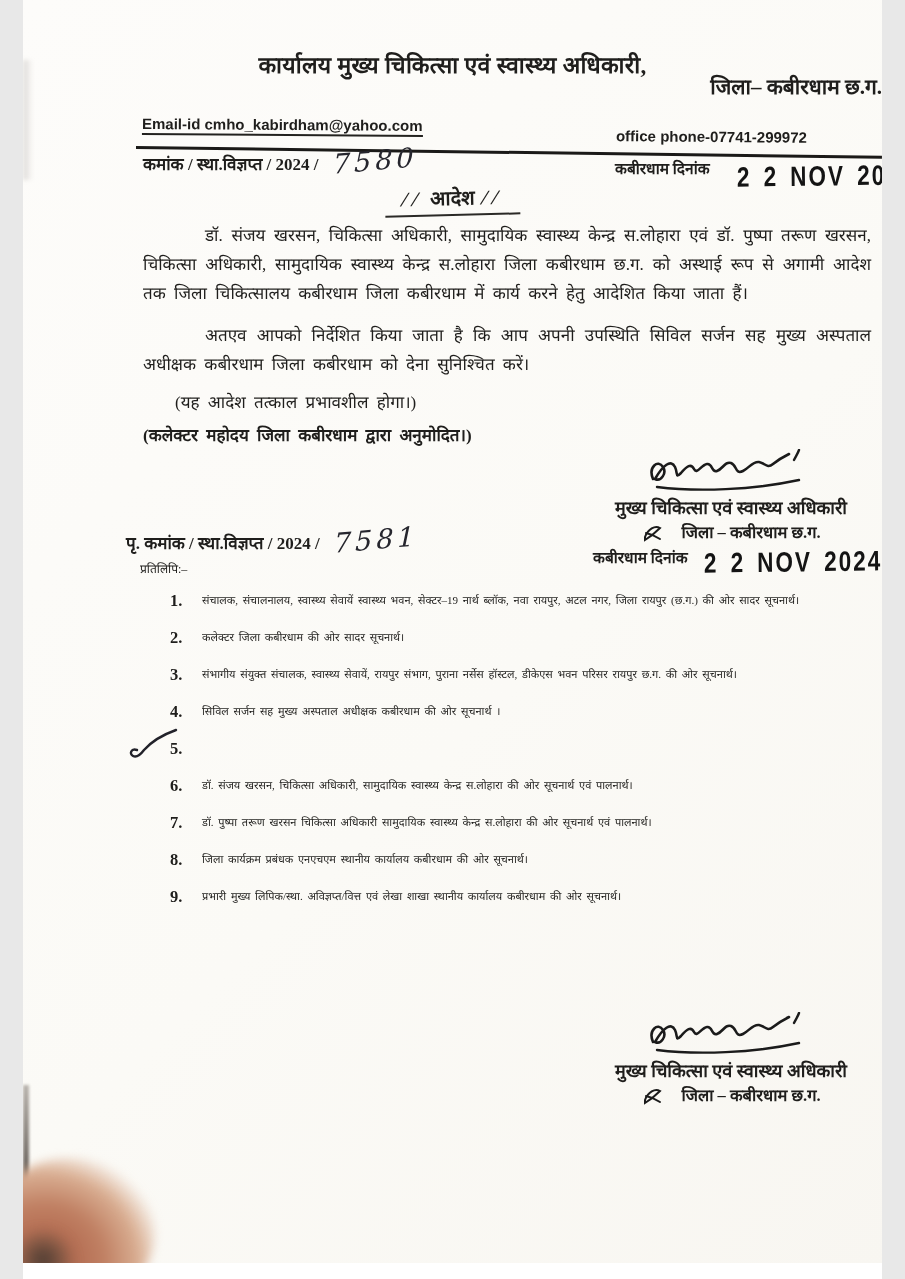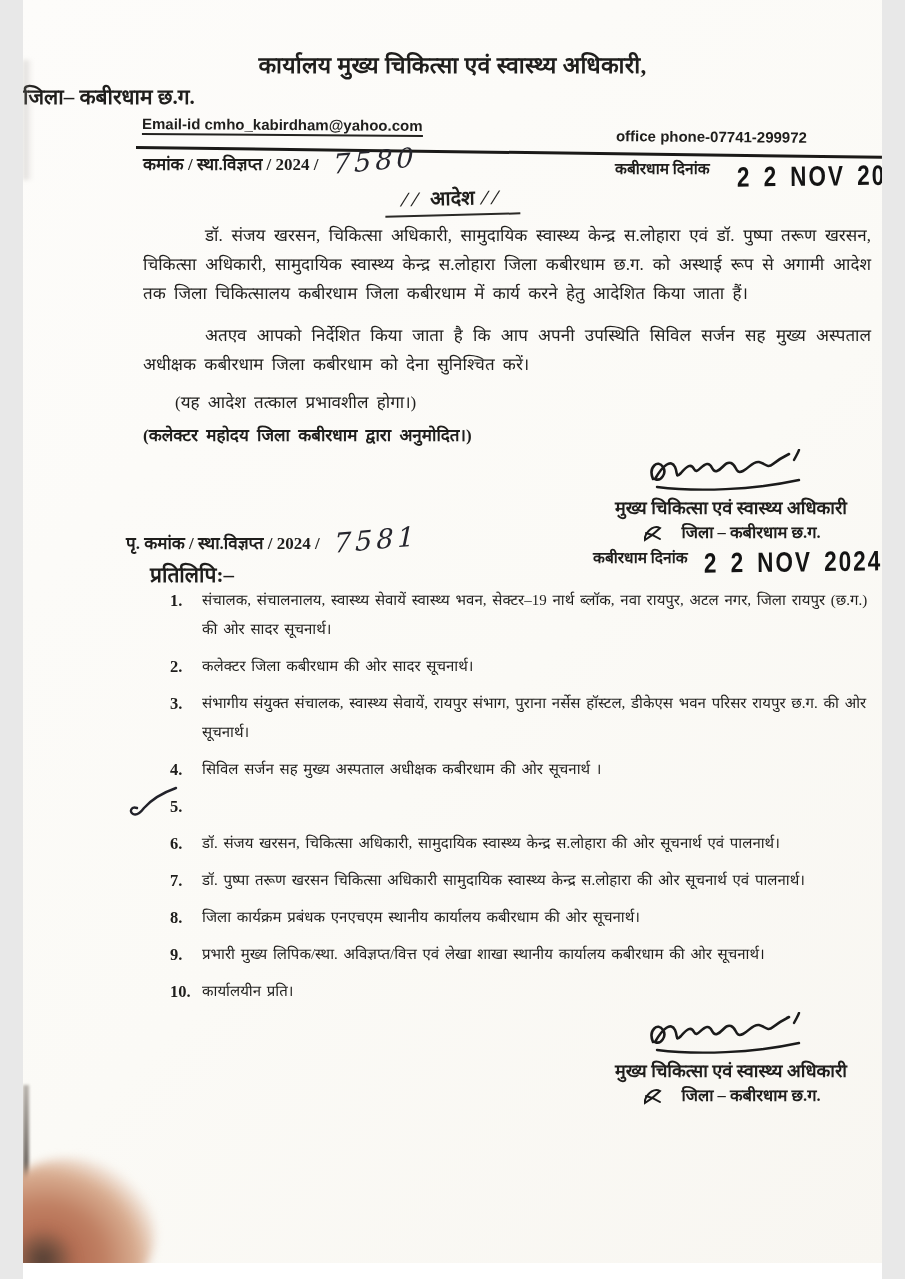--- a/index.html
+++ b/index.html
@@ -11,21 +11,21 @@
     overflow:hidden;
     color:#1f1e1c;
     font-family:"Liberation Serif","DejaVu Serif",serif;
   }
   .dev{font-family:"Liberation Serif","DejaVu Serif",sans-serif;}
   .lat{font-family:"Liberation Sans","DejaVu Sans",sans-serif;}
 
   
   .org1{position:absolute;top:48px;left:0;right:0;text-align:center;
         font-size:23px;font-weight:700;letter-spacing:.3px;}
-  .org2{position:absolute;top:82px;left:0;right:0;text-align:left;
+  .org2{position:absolute;top:72px;left:0;right:0;text-align:right;
         font-size:21px;font-weight:700;}
   .email{position:absolute;left:119px;top:116px;font-size:15px;font-weight:700;
          border-bottom:2px solid #23221f;padding-bottom:1px;transform:rotate(.4deg);}
   .phone{position:absolute;left:593px;top:128px;font-size:15px;font-weight:700;transform:rotate(.5deg);}
   .rule{position:absolute;left:113px;top:146px;width:746px;border-top:3px solid #1b1a18;
         transform:rotate(.75deg);transform-origin:left center;}
   .refrow{position:absolute;display:flex;align-items:flex-start;}
   .ref1{left:120px;top:152px;}
   .ref2{left:103px;top:531px;}
   .ref-label{font-size:17px;font-weight:700;white-space:nowrap;}
@@ -60,25 +60,25 @@
   .sig-bottom{left:558px;top:1012px;}
   .sig-svg{display:block;margin:0 auto;}
   .desig{font-size:18px;font-weight:600;white-space:nowrap;margin-top:-2px;}
   .dist{font-size:16.5px;font-weight:600;white-space:nowrap;margin-top:1px;
         display:flex;align-items:center;justify-content:center;gap:18px;}
   .pdrow{display:flex;align-items:flex-start;text-align:left;margin-top:3px;}
   .pdrow .pdlabel{font-size:15.5px;font-weight:700;margin-left:12px;white-space:nowrap;}
   .pdrow .stamp{margin-left:16px;margin-top:4px;}
 
   
-  .copylabel{position:absolute;left:127px;top:560px;font-size:21px;font-weight:700;}
+  .copylabel{position:absolute;left:117px;top:560px;font-size:12px;font-weight:400;}
   ol.copies{position:absolute;left:147px;top:586px;width:704px;margin:0;padding:0;list-style:none;}
   ol.copies li{position:relative;display:flex;margin-bottom:8px;}
   ol.copies .num{flex:0 0 32px;font-size:16.5px;line-height:29px;font-weight:600;}
-  ol.copies .txt{font-size:15px;line-height:29px;word-spacing:2px;}
+  ol.copies .txt{font-size:11px;line-height:29px;word-spacing:2px;}
   .tick-svg{position:absolute;left:-42px;top:-7px;}
 
   
   .edge-strip{position:absolute;left:0;top:1085px;width:6px;height:180px;
       background:linear-gradient(#b9b4ae,#57504a 60%,#3b362f);filter:blur(1.5px);}
   .blob{position:absolute;left:-38px;top:1158px;width:170px;height:150px;border-radius:50%;
       background:radial-gradient(ellipse at 35% 68%,#a85a42 0%,#c08063 38%,#d9ae92 60%,rgba(250,247,242,0) 78%);
       filter:blur(5px);}
   .blob2{position:absolute;left:-10px;top:1230px;width:60px;height:60px;border-radius:50%;
       background:radial-gradient(circle,#4a3c33 0%,rgba(120,90,70,.5) 55%,rgba(250,247,242,0) 75%);
@@ -176,24 +176,20 @@
         <span class="txt">डॉ. पुष्पा तरूण खरसन चिकित्सा अधिकारी सामुदायिक स्वास्थ्य केन्द्र स.लोहारा की ओर सूचनार्थ एवं पालनार्थ।</span>
       </li>
     <li>
         <span class="num">8.</span>
         <span class="txt">जिला कार्यक्रम प्रबंधक एनएचएम स्थानीय कार्यालय कबीरधाम की ओर सूचनार्थ।</span>
       </li>
     <li>
         <span class="num">9.</span>
         <span class="txt">प्रभारी मुख्य लिपिक/स्था. अविज्ञप्त/वित्त एवं लेखा शाखा स्थानीय कार्यालय कबीरधाम की ओर सूचनार्थ।</span>
       </li>
-    <li>
-        <span class="num">10.</span>
-        <span class="txt">कार्यालयीन प्रति।</span>
-      </li>
   </ol>
 
   <div class="sigblock sig-bottom">
     <svg class="sig-svg" width="185" height="48" viewBox="0 0 185 48">
       <path d="M14 30 C9 18 19 10 24 18 C28 24 22 33 16 30 C24 16 32 10 36 18 C39 24 36 30 42 24 C48 17 52 14 55 20 C58 26 62 16 68 15 C74 14 72 24 78 22 C84 20 86 12 92 14 C98 16 96 26 104 22 C110 19 114 12 120 13 C126 14 128 20 134 15 C139 11 146 7 150 5" fill="none" stroke="#1b1b1b" stroke-width="2.6" stroke-linecap="round"></path>
       <path d="M18 38 C58 43 114 41 160 31" fill="none" stroke="#1b1b1b" stroke-width="2.4" stroke-linecap="round"></path>
       <path d="M155 11 C157 7 159 4 160 1" fill="none" stroke="#1b1b1b" stroke-width="2.4" stroke-linecap="round"></path>
     </svg>
     <div class="desig dev">मुख्य चिकित्सा एवं स्वास्थ्य अधिकारी</div>
     <div class="dist">

